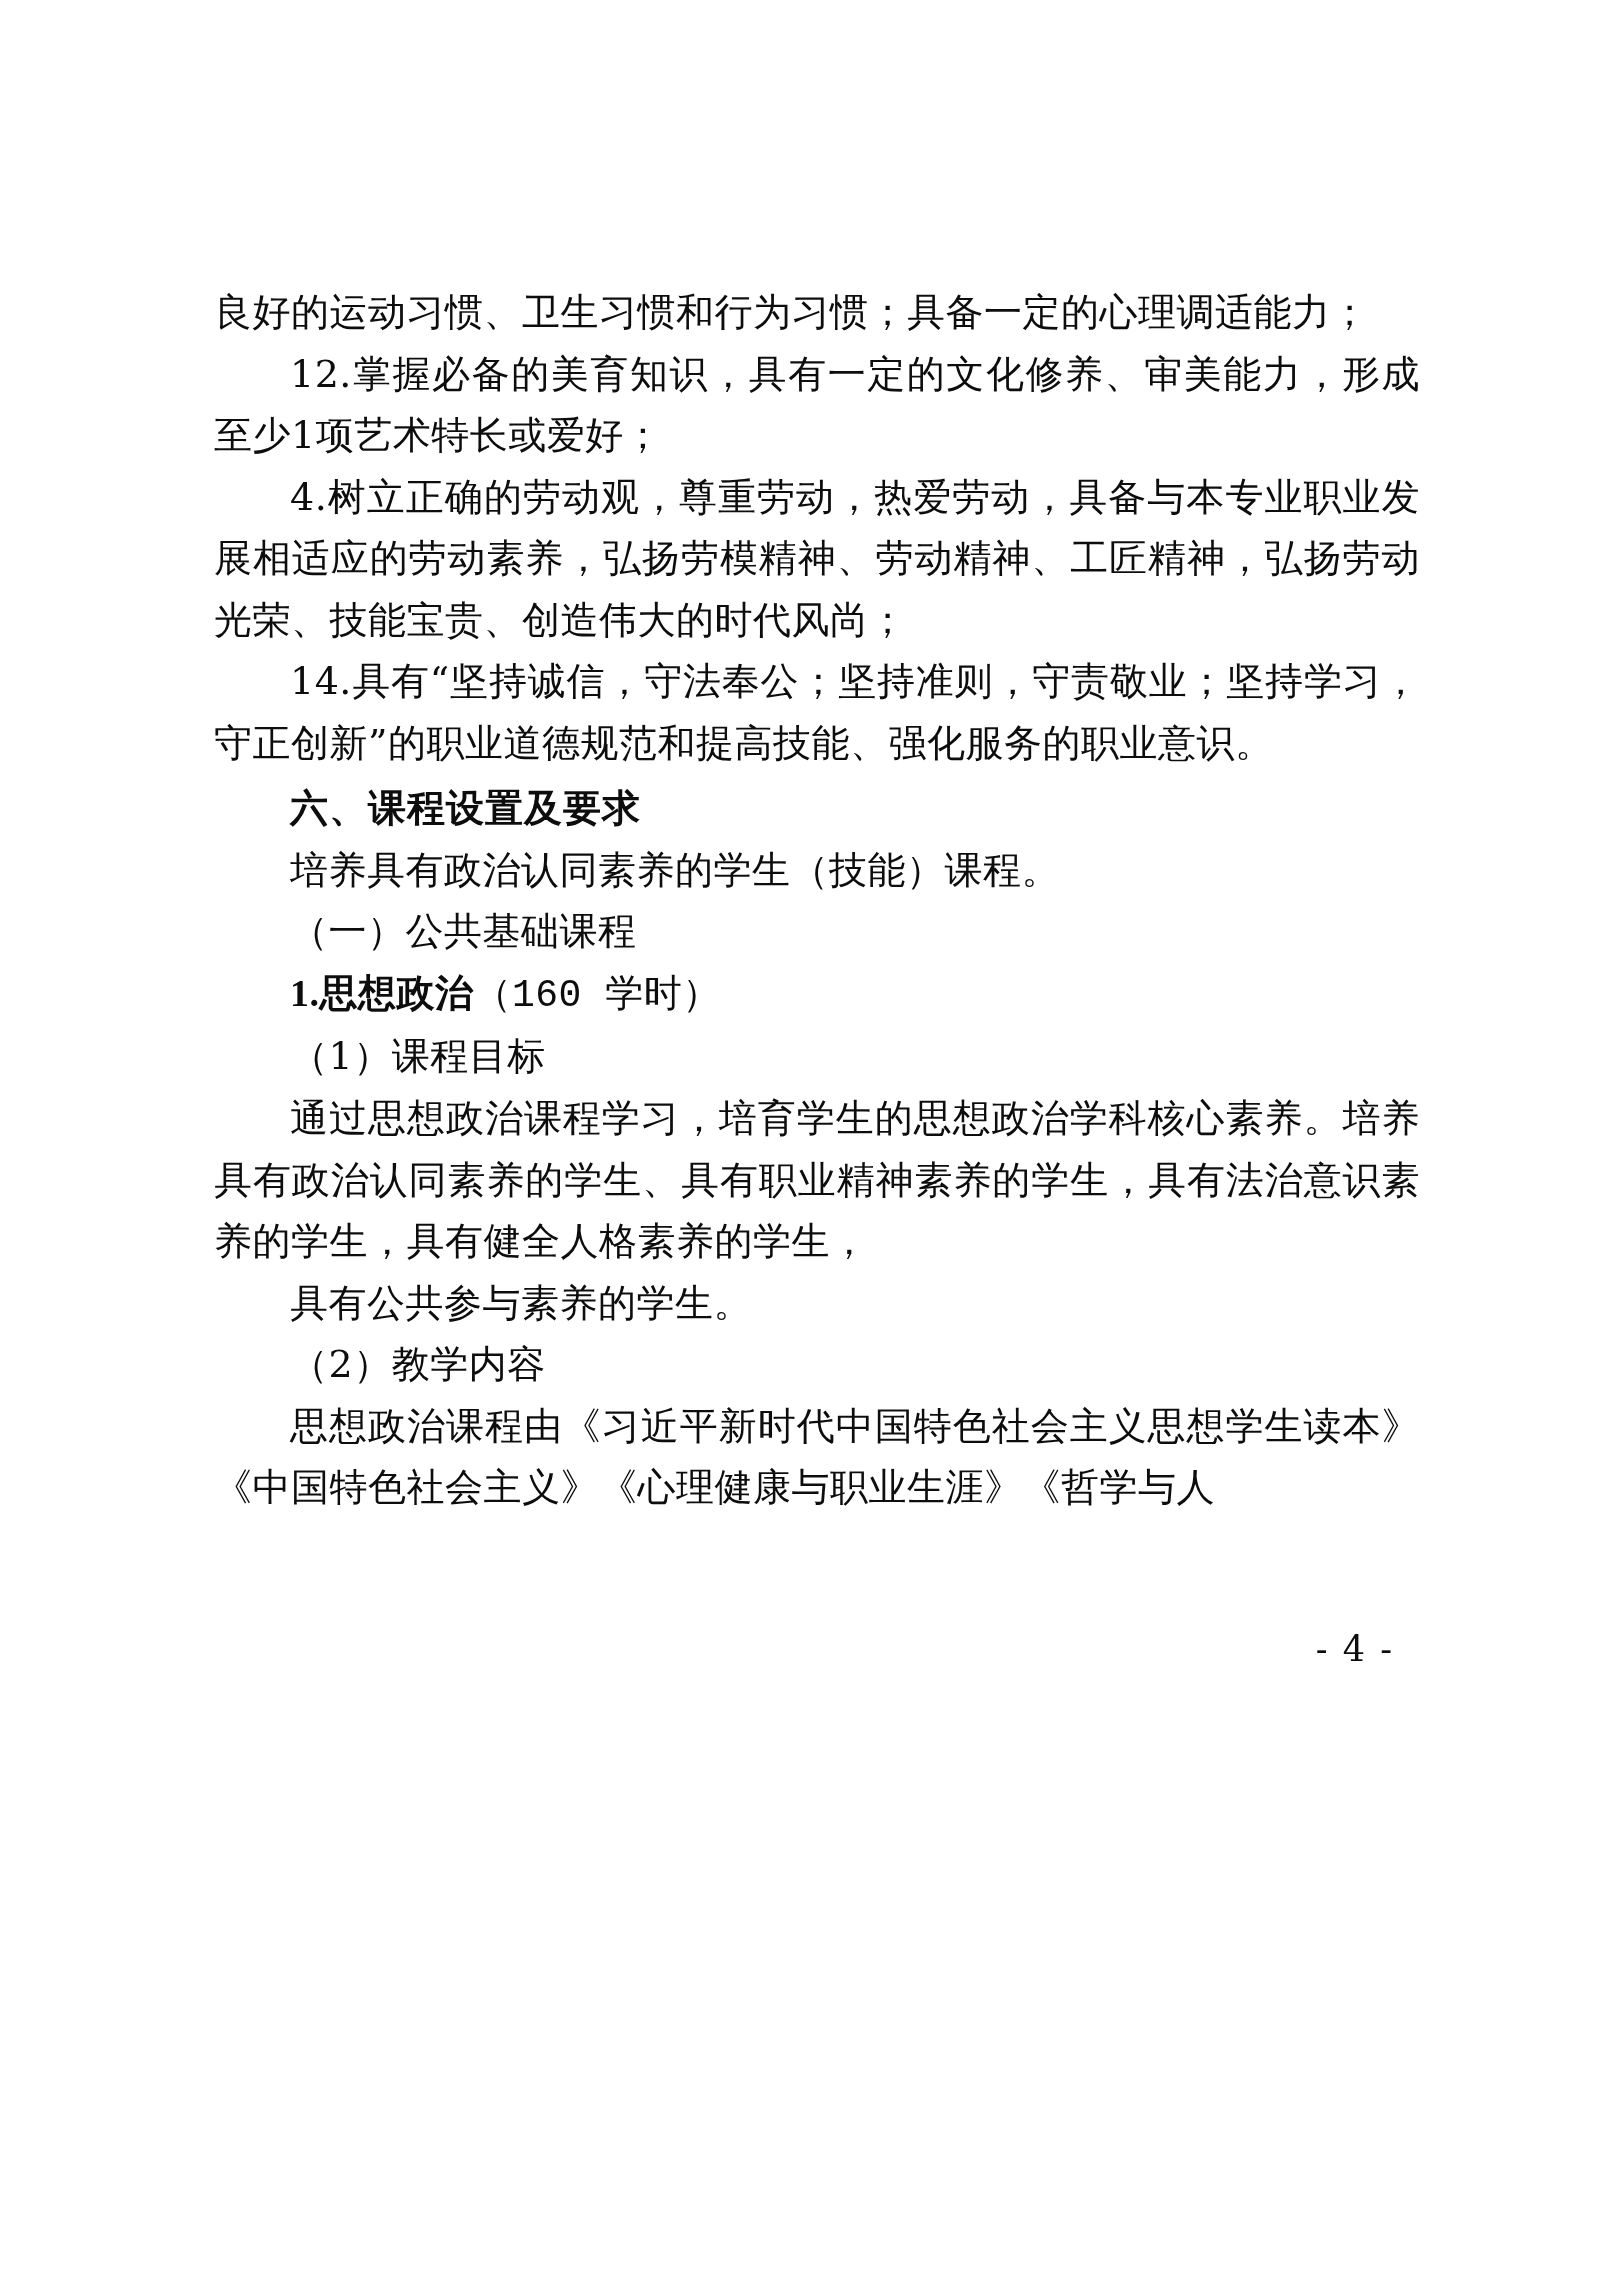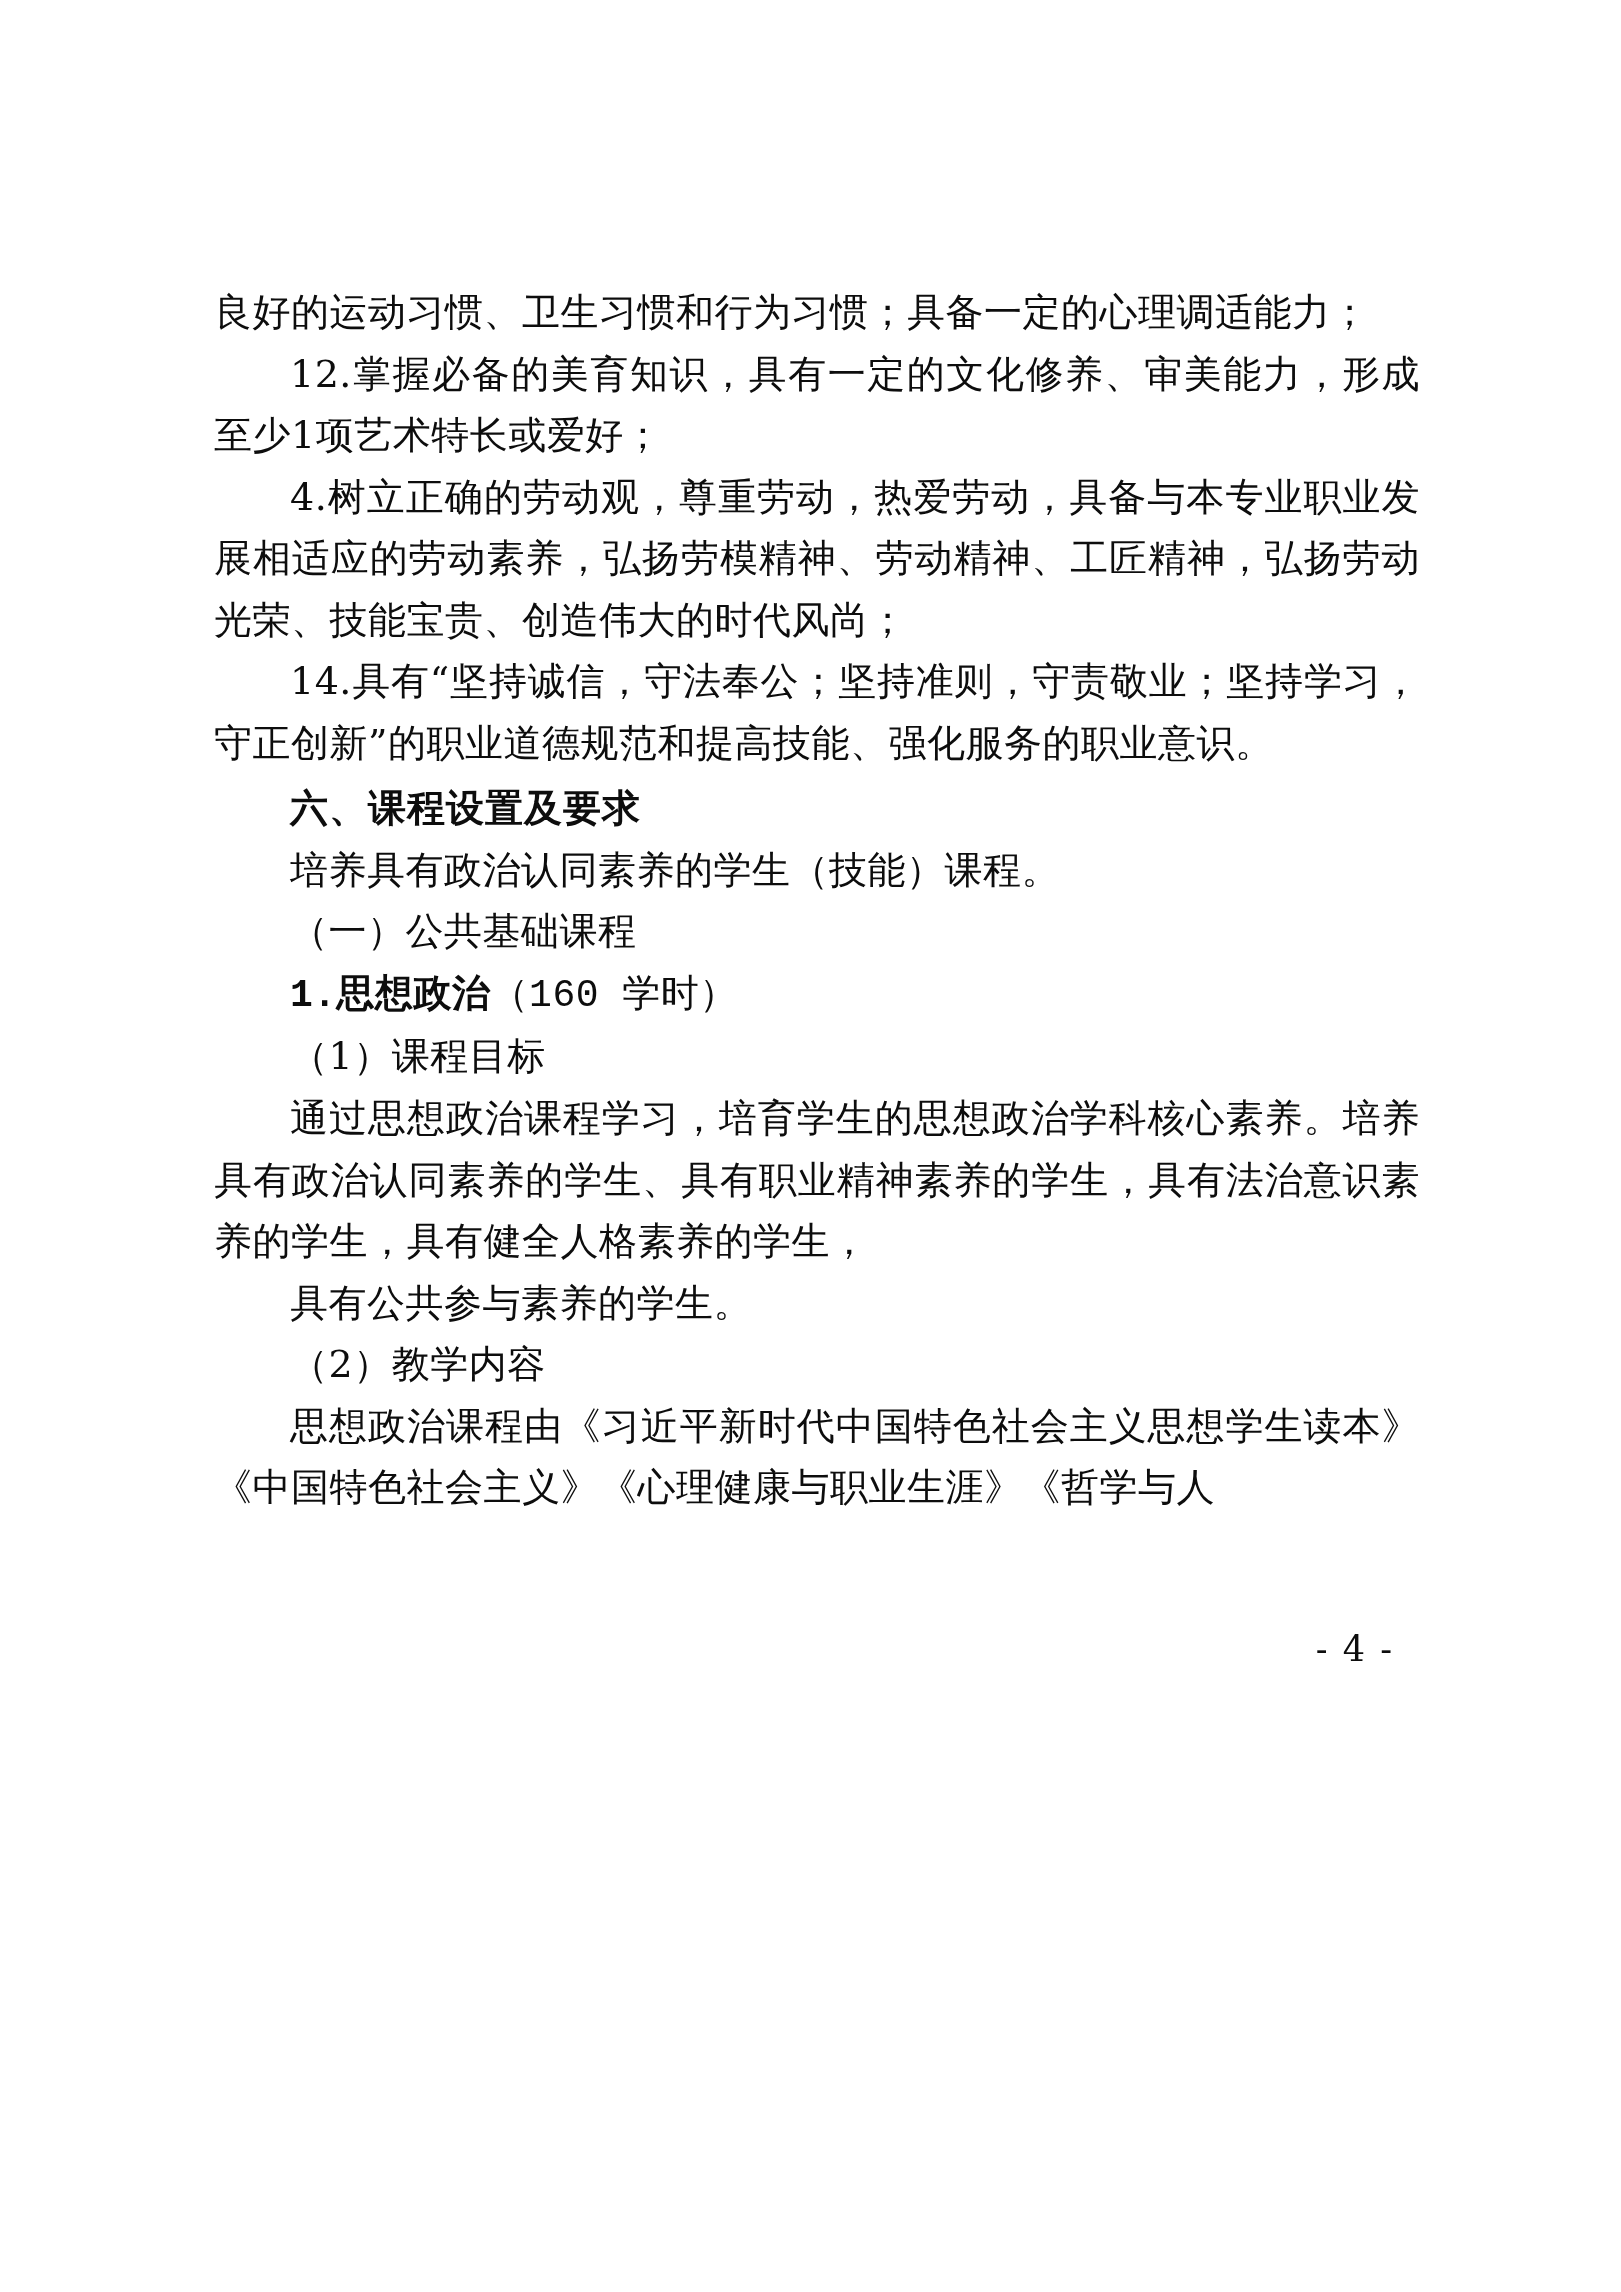--- a/index.html
+++ b/index.html
@@ -45,21 +45,21 @@
   .heading {
     font-family: Liberation Sans, sans-serif;
     font-weight: bold;
     text-indent: 2em;
     font-size: 38px;
     letter-spacing: 1px;
     margin-top: 3.9px;
   }
   .subheading-bold {
     font-weight: bold;
-    font-family: Liberation Mono, monospace;
+    font-family: Liberation Serif, serif;
   }
   .num-latin {
     font-family: Liberation Mono, monospace;
   }
   .page-number {
     position: absolute;
     right: 227px;
     bottom: 116px;
     font-size: 35px;
     font-family: "DejaVu Serif", "Liberation Serif", serif;

